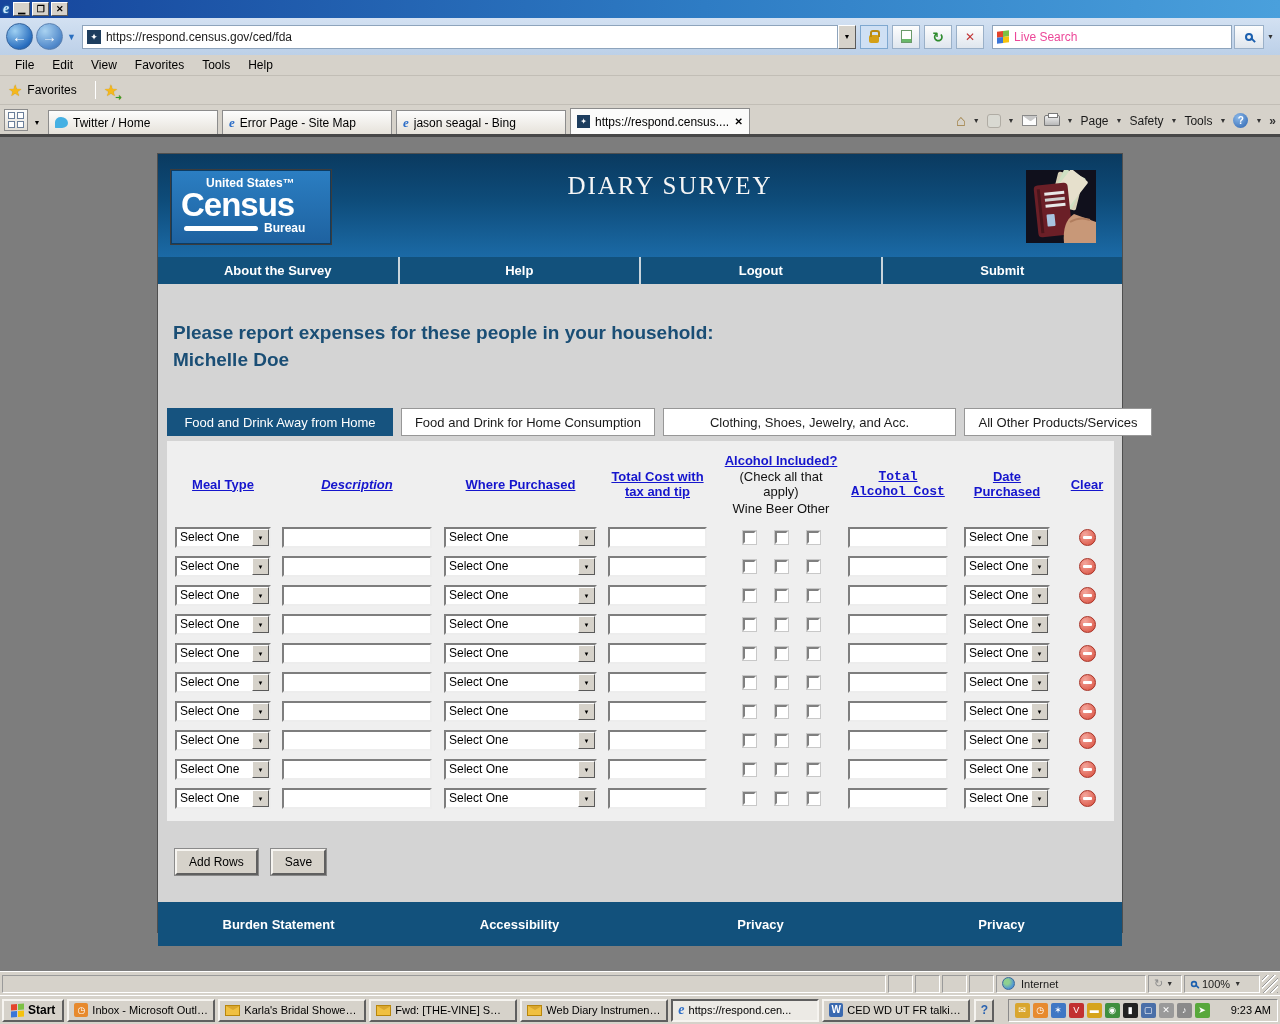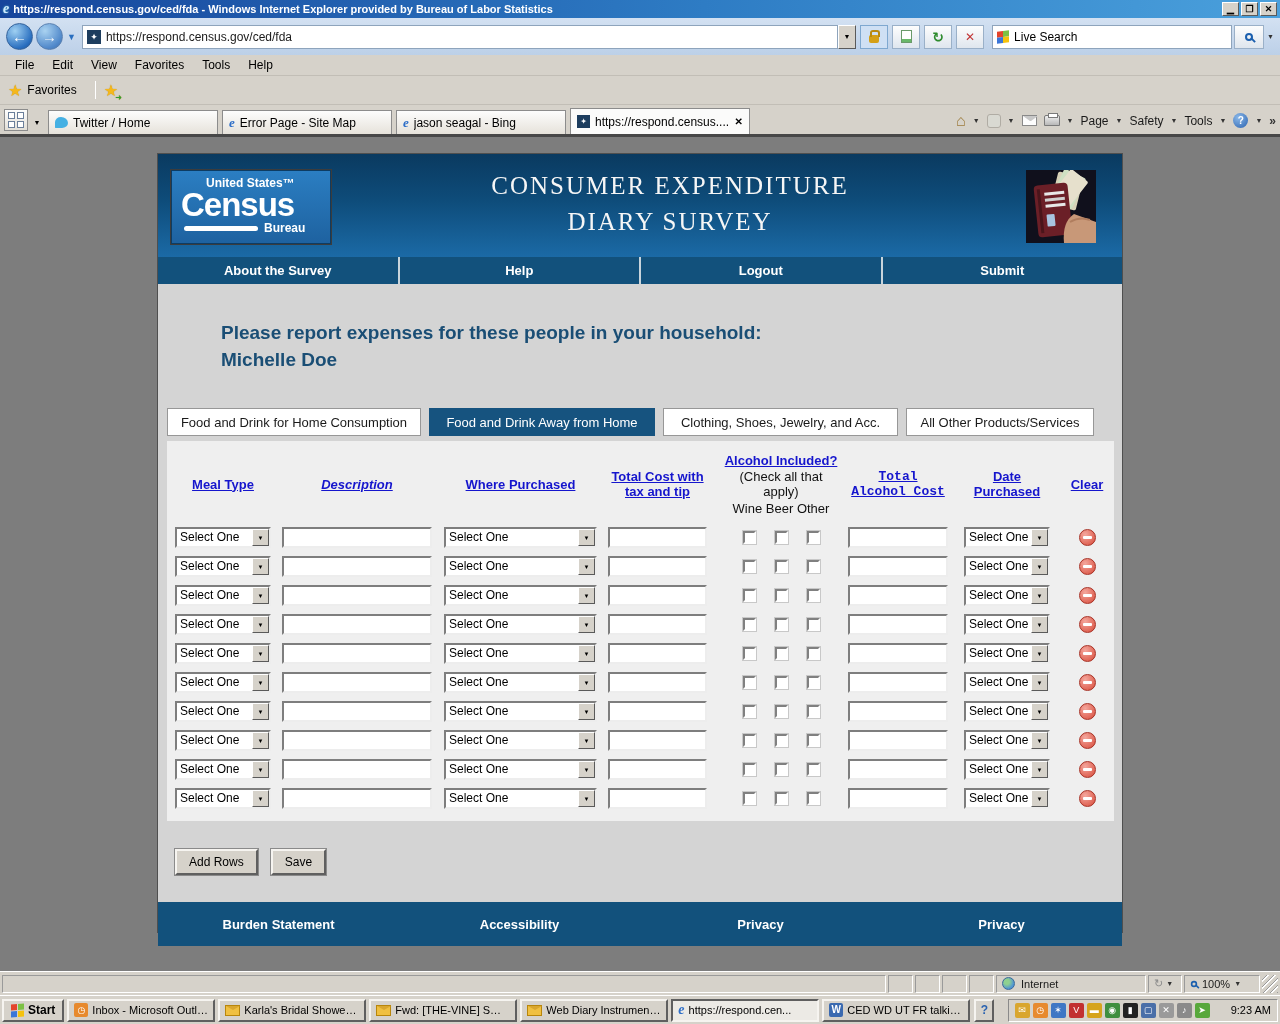--- a/index.html
+++ b/index.html
@@ -41,21 +41,21 @@
   .page-ico{width:11px;height:13px;background:#fff;border:1px solid #6a9a6a;
     box-shadow:inset 0 -3px 0 #69b869;}
   .refresh-g{color:#2e8b2e;font:bold 14px/14px "DejaVu Sans",sans-serif;}
   .stop-r{color:#c23535;font:bold 12px/12px "DejaVu Sans",sans-serif;}
   .search-box{width:240px;height:24px;background:#fff;border:1px solid #8ea4bc;display:flex;
     align-items:center;padding:0 4px;margin-left:8px;}
   .flag{width:12px;height:12px;display:grid;grid-template-columns:6px 6px;grid-template-rows:6px 6px;
     transform:skewY(-6deg);margin-right:5px;flex:0 0 auto;}
   .flag i:nth-child(1){background:#e4442c;}.flag i:nth-child(2){background:#7cc143;}
   .flag i:nth-child(3){background:#3b76d9;}.flag i:nth-child(4){background:#f4c20d;}
-  .search-text{color:#000000;font-size:12px;}
+  .search-text{color:#ec4899;font-size:12px;}
   .search-btn{width:30px;height:24px;margin-left:2px;background:linear-gradient(#fdfdfd,#dfe6ee);
     border:1px solid #9ab0c8;display:inline-flex;align-items:center;justify-content:center;}
   .mag{width:8px;height:8px;border:2px solid #1b5fae;border-radius:50%;position:relative;}
   .mag:after{content:'';position:absolute;width:6px;height:2px;background:#1b5fae;
     transform:rotate(45deg);right:-5px;bottom:-2px;}
   .mini-dd{font-size:7px;color:#333;margin-left:3px;}
 
   
   #menubar{position:absolute;top:55px;left:0;width:1280px;height:21px;background:#d6d2ca;
     display:flex;align-items:center;font-size:12px;padding-left:6px;border-bottom:1px solid #c2beb6;}
@@ -116,21 +116,21 @@
   .cl-bar{width:74px;height:5px;background:#fff;border-radius:3px;margin-right:6px;}
   .ph-title{position:absolute;left:180px;right:120px;top:14px;text-align:center;color:#f6f6f6;
     font-family:"Liberation Serif",serif;font-size:25px;letter-spacing:2px;line-height:36px;}
   .wallet{position:absolute;right:26px;top:16px;width:70px;height:73px;}
   #pnav,#pfooter{position:absolute;left:0;width:100%;height:27px;background:#12517c;display:flex;}
   #pnav{top:103px;}
   #pfooter{top:748px;height:44px;}
   .pnav-item,.pfoot-item{flex:1;display:flex;align-items:center;justify-content:center;
     color:#fff;font-weight:bold;font-size:13px;}
   .pnav-item + .pnav-item{border-left:2px solid #c8d4dc;}
-  .pheading{position:absolute;left:15px;top:165px;color:#1a4e75;font-weight:bold;font-size:19px;line-height:27px;margin-left:48px;}
+  .pheading{position:absolute;left:15px;top:165px;color:#1a4e75;font-weight:bold;font-size:19px;line-height:27px;}
   #cattabs{position:absolute;left:9px;top:254px;display:flex;gap:8px;}
   .cat-tab{height:28px;display:flex;align-items:center;justify-content:center;font-size:13px;
     background:#fff;color:#1a1a1a;border:1px solid #979797;}
   .cat-tab.active{background:#16537f;color:#fff;border-color:#16537f;}
 
   
   #tablepanel{position:absolute;left:9px;top:287px;width:947px;height:380px;background:#efefef;}
   .thead{display:flex;align-items:center;min-height:86px;font-size:13px;}
   .hc{text-align:center;}
   .hlink{color:#1515cd;font-weight:bold;text-decoration:underline;cursor:pointer;}
@@ -200,21 +200,20 @@
     display:flex;align-items:center;gap:3px;padding:0 6px;}
   .tray-ico{width:15px;height:15px;border-radius:2px;color:#fff;font-size:9px;
     display:inline-flex;align-items:center;justify-content:center;}
   .tray-time{font-size:11px;margin-left:18px;}
 </style>
 </head>
 <body>
 
 <div id="titlebar">
   <span class="ie-e">e</span>
-  <span class="title-text">https://respond.census.gov/ced/fda - Windows Internet Explorer provided by Bureau of Labor Statistics</span>
   <span class="win-controls">
     <span class="wc-btn">▁</span>
     <span class="wc-btn">❐</span>
     <span class="wc-btn">✕</span>
   </span>
 </div>
 
 <div id="addressrow">
   <span class="nav-circle">←</span>
   <span class="nav-circle dim">→</span>
@@ -319,21 +318,20 @@
     <div id="pheader">
       <div class="census-logo">
         <div class="cl-top">United States™</div>
         <div class="cl-main">Census</div>
         <div class="cl-bottom">
             <span class="cl-bar"></span>
             <span>Bureau</span>
           </div>
       </div>
       <div class="ph-title">
-        <div>CONSUMER EXPENDITURE</div>
         <div>DIARY SURVEY</div>
       </div>
       <svg class="wallet" viewBox="0 0 70 73">
         <rect width="70" height="73" fill="#10101c"></rect>
         <rect x="28" y="4" width="26" height="34" rx="2" fill="#d8d2b8" transform="rotate(14 41 21)"></rect>
         <rect x="30" y="2" width="24" height="34" rx="2" fill="#cfe0c2" transform="rotate(26 42 19)"></rect>
         <rect x="33" y="2" width="22" height="32" rx="2" fill="#e6e0cc" transform="rotate(38 44 18)"></rect>
         <g transform="rotate(-6 27 40)">
           <rect x="10" y="14" width="34" height="52" rx="4" fill="#6b1f27"></rect>
           <rect x="13" y="18" width="3" height="44" fill="#4a151b"></rect>
@@ -353,23 +351,23 @@
         <div class="pnav-item">Logout</div>
         <div class="pnav-item">Submit</div>
       </div>
 
     <div class="pheading">
       <div>Please report expenses for these people in your household:</div>
       <div>Michelle Doe</div>
     </div>
 
     <div id="cattabs">
+        <div class="cat-tab active" style="width:226px">Food and Drink Away from Home</div>
         <div class="cat-tab" style="width:254px">Food and Drink for Home Consumption</div>
-        <div class="cat-tab active" style="width:226px">Food and Drink Away from Home</div>
-        <div class="cat-tab" style="width:235px">Clothing, Shoes, Jewelry, and Acc.</div>
+        <div class="cat-tab" style="width:293px">Clothing, Shoes, Jewelry, and Acc.</div>
         <div class="cat-tab" style="width:188px">All Other Products/Services</div>
       </div>
 
     <div id="tablepanel">
       <div class="thead">
         <div class="hc c1"><span class="hlink">Meal Type</span></div>
         <div class="hc c2"><span class="hlink">Description</span></div>
         <div class="hc c3"><span class="hlink">Where Purchased</span></div>
         <div class="hc c4"><span class="hlink">Total Cost with tax and tip</span></div>
         <div class="hc c5">

